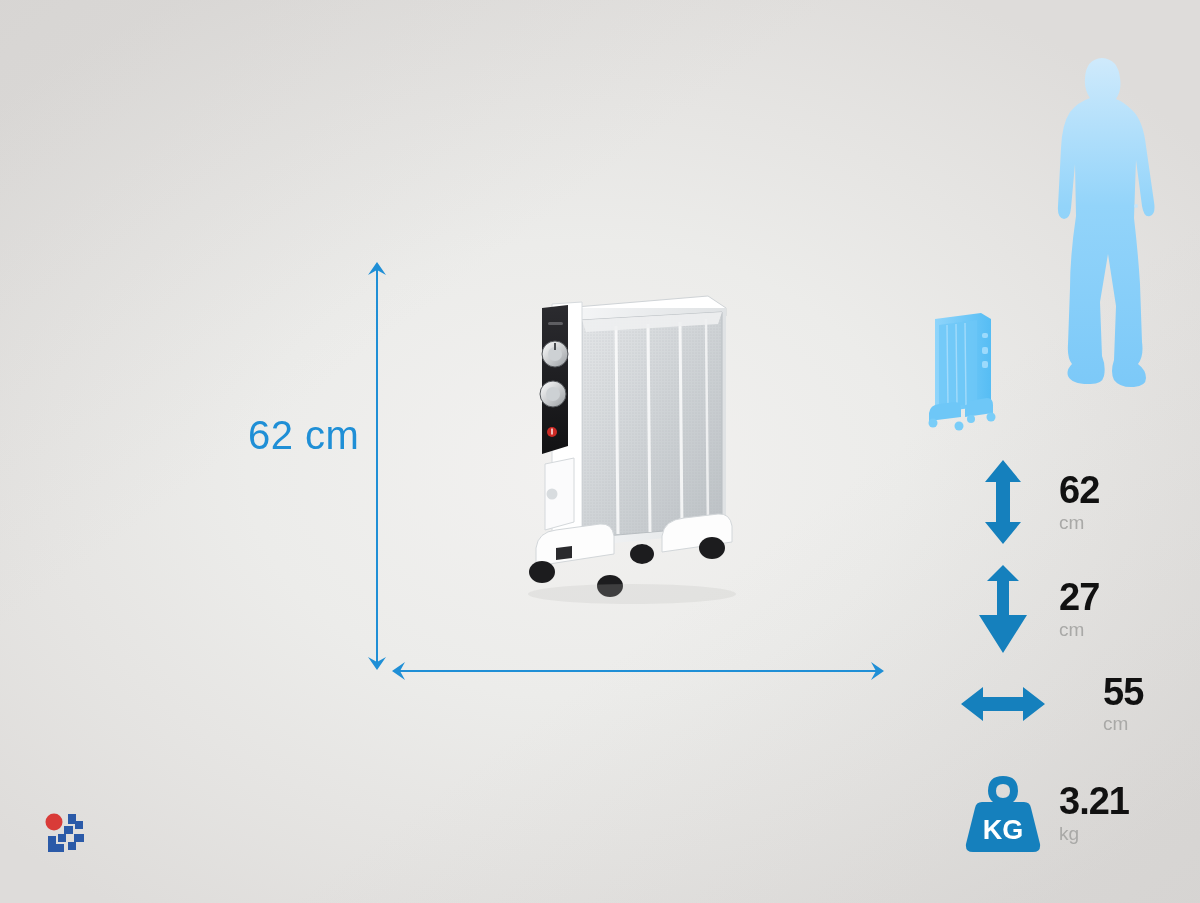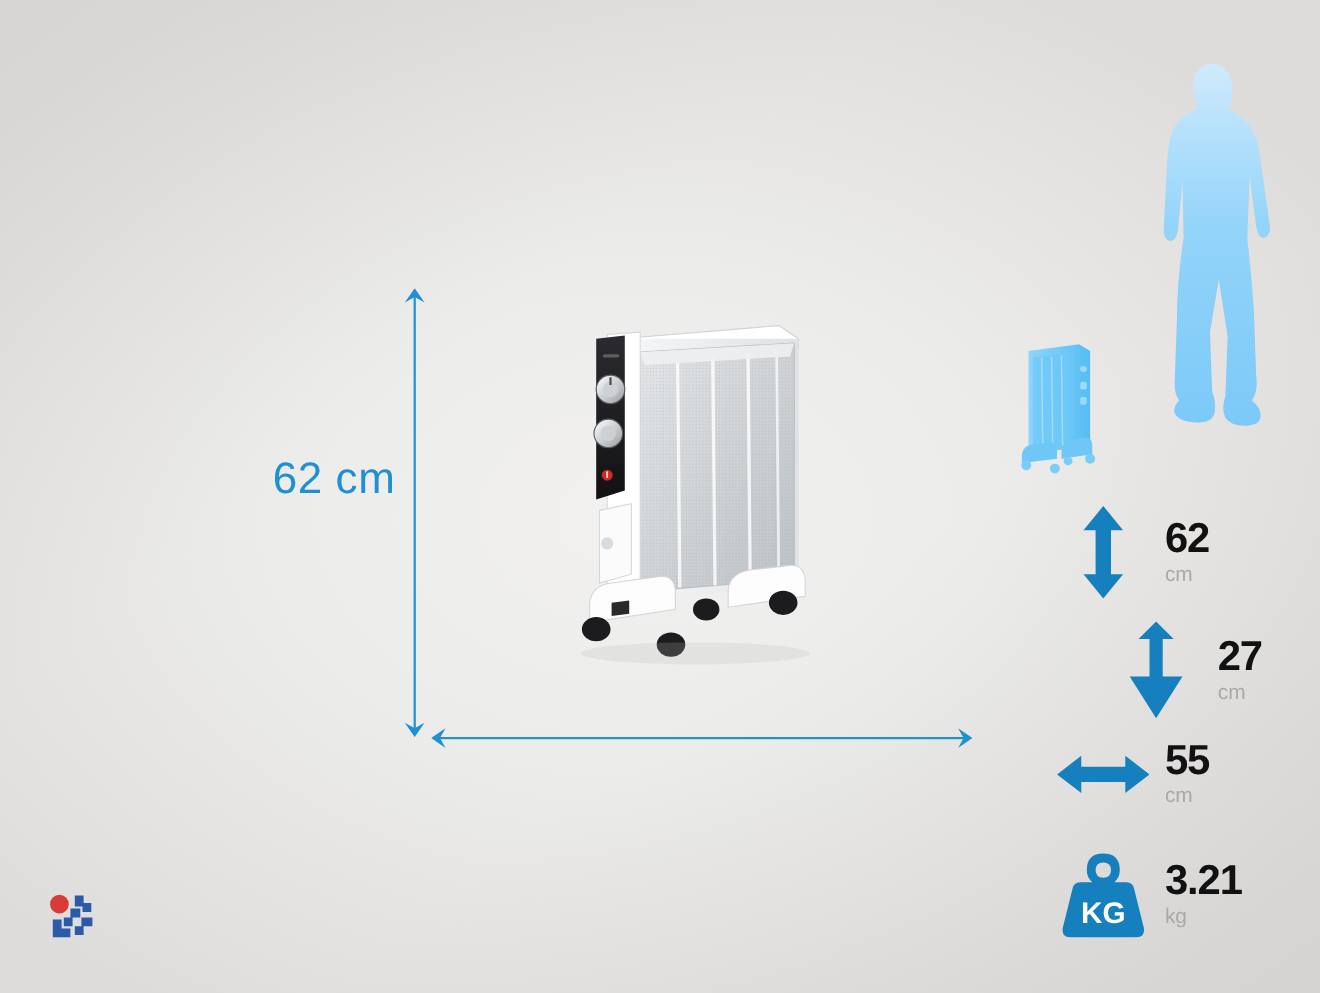--- a/index.html
+++ b/index.html
@@ -73,22 +73,22 @@
   
   .rspec { position:absolute; display:flex; align-items:center; }
   .rspec .ricon { width:96px; display:flex; justify-content:center; align-items:center; }
   .rspec .rtxt { margin-left:8px; }
   .rspec .rval {
     font-size:38px; font-weight:bold; color:#111; line-height:.95; letter-spacing:-1px;
   }
   .rspec .runit { font-size:19px; color:#a9a9a7; margin-top:4px; line-height:1; }
 
   #r-height { left:955px; top:460px; }
-  #r-depth  { left:1003px; top:565px; }
-  #r-width  { left:955px; top:674px; }
+  #r-depth  { left:955px; top:565px; }
+  #r-width  { left:955px; top:674px;gap:44px; }
   #r-weight { left:955px; top:772px; }
 
   
   #logo { position:absolute; left:42px; top:812px; display:flex; align-items:center; }
   #logo-word {
     font-size:34px; font-weight:bold; color:#2b5aa8; letter-spacing:-.5px;
     margin-left:12px; position:relative; display:flex; align-items:baseline;
   }
   .l-red { color:#d93b38; }
 </style>

